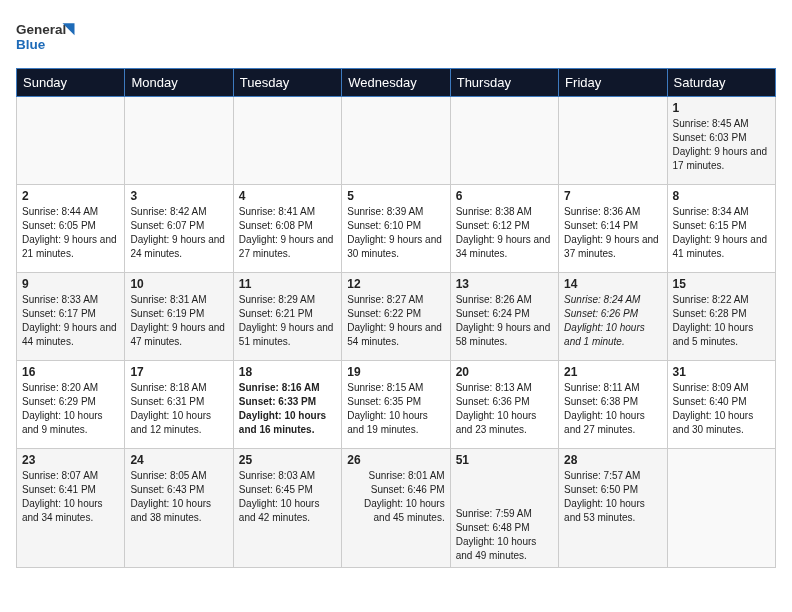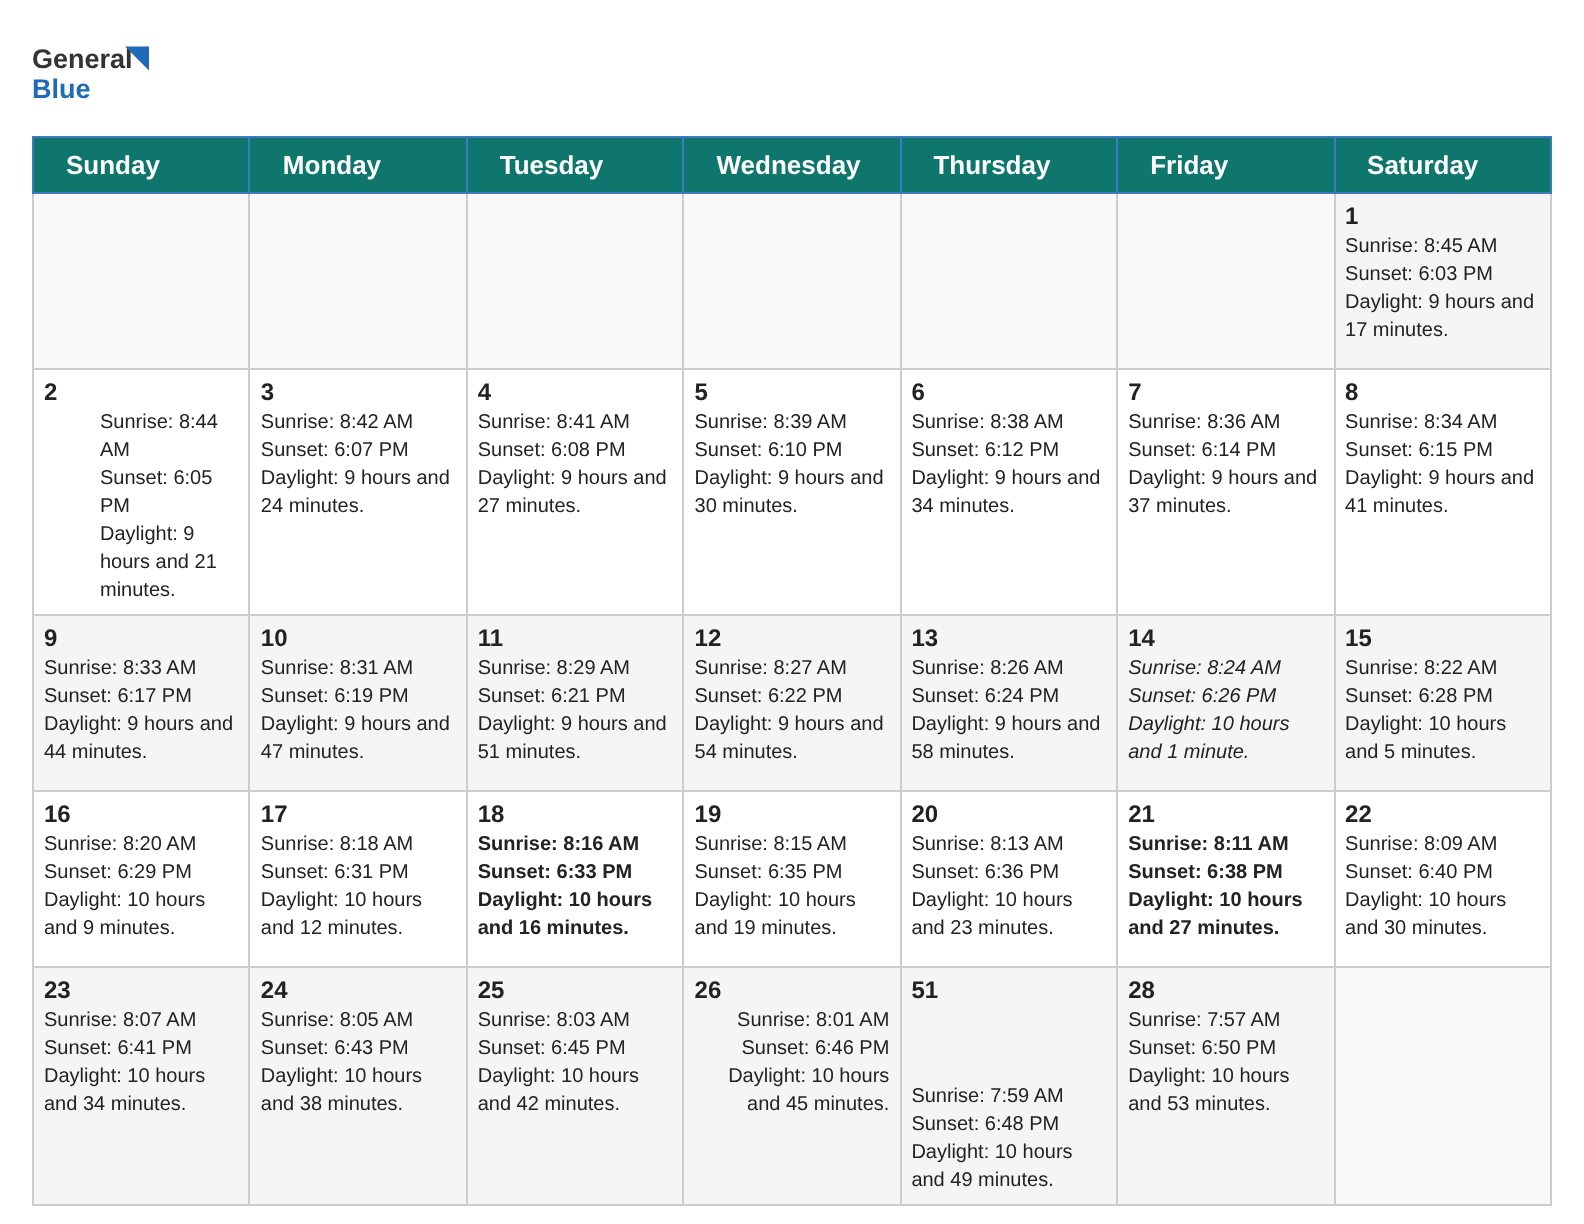--- a/index.html
+++ b/index.html
@@ -37,26 +37,26 @@
     .subtitle {
       font-size: 16px;
       color: #333;
     }
     table {
       width: 100%;
       border-collapse: collapse;
       table-layout: fixed;
     }
     thead th {
-      background-color: #0f766e;
+      background-color: #0f172a;
       color: #fff;
       text-align: left;
-      padding: 6px 16px;
+      padding: 6px 6px;
       font-size: 13px;
-      font-weight: bold;
+      font-weight: normal;
       border: 1px solid #3d7abf;
     }
     tbody td {
       border: 1px solid #ccc;
       vertical-align: top;
       padding: 4px 5px;
       height: 88px;
       font-size: 10.5px;
       color: #222;
       background: #fff;
@@ -124,21 +124,21 @@
         <td>
           <span class="day-number">1</span>
           <div class="day-info" style="white-space: pre-wrap;">Sunrise: 8:45 AM
 Sunset: 6:03 PM
 Daylight: 9 hours and 17 minutes.</div>
         </td>
       </tr>
       <tr>
         <td>
           <span class="day-number">2</span>
-          <div class="day-info" style="white-space: pre-wrap; margin-left: 28px;">Sunrise: 8:44 AM
+          <div class="day-info" style="white-space: pre-wrap;">Sunrise: 8:44 AM
 Sunset: 6:05 PM
 Daylight: 9 hours and 21 minutes.</div>
         </td>
         <td>
           <span class="day-number">3</span>
           <div class="day-info" style="white-space: pre-wrap;">Sunrise: 8:42 AM
 Sunset: 6:07 PM
 Daylight: 9 hours and 24 minutes.</div>
         </td>
         <td>
@@ -242,26 +242,26 @@
 Daylight: 10 hours and 19 minutes.</div>
         </td>
         <td>
           <span class="day-number">20</span>
           <div class="day-info" style="white-space: pre-wrap;">Sunrise: 8:13 AM
 Sunset: 6:36 PM
 Daylight: 10 hours and 23 minutes.</div>
         </td>
         <td>
           <span class="day-number">21</span>
-          <div class="day-info" style="white-space: pre-wrap; font-weight: bold;">Sunrise: 8:11 AM
+          <div class="day-info" style="white-space: pre-wrap;">Sunrise: 8:11 AM
 Sunset: 6:38 PM
 Daylight: 10 hours and 27 minutes.</div>
         </td>
         <td>
-          <span class="day-number">22</span>
+          <span class="day-number">31</span>
           <div class="day-info" style="white-space: pre-wrap;">Sunrise: 8:09 AM
 Sunset: 6:40 PM
 Daylight: 10 hours and 30 minutes.</div>
         </td>
       </tr>
       <tr>
         <td>
           <span class="day-number">23</span>
           <div class="day-info" style="white-space: pre-wrap;">Sunrise: 8:07 AM
 Sunset: 6:41 PM

